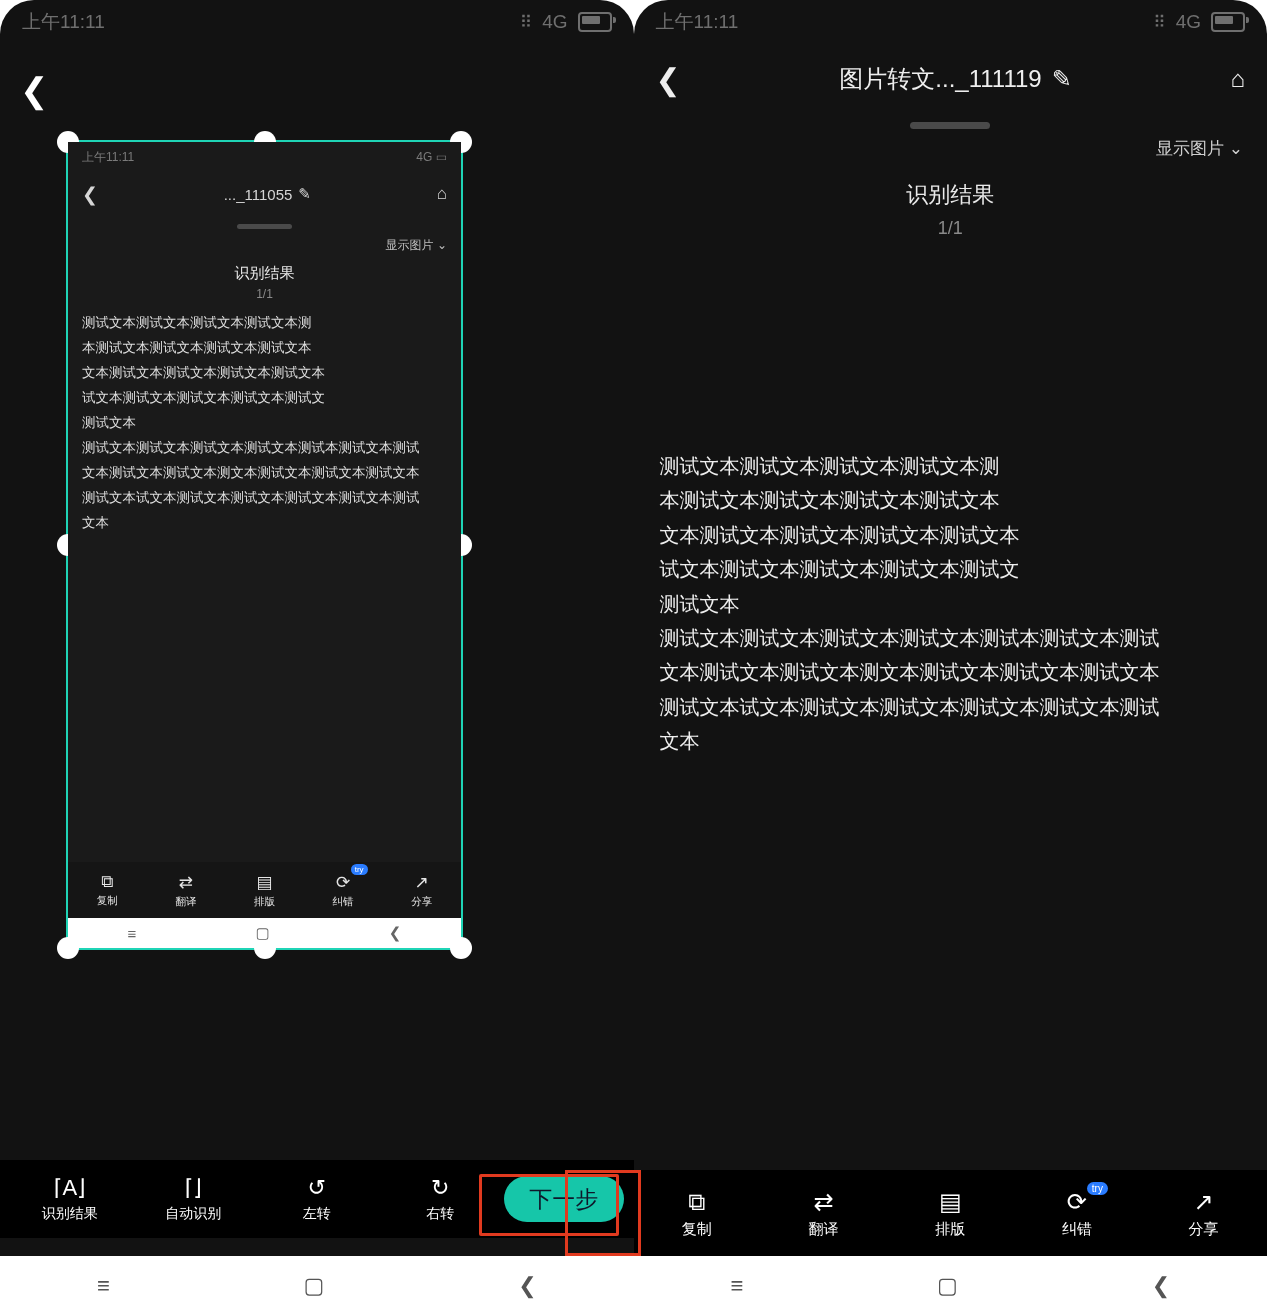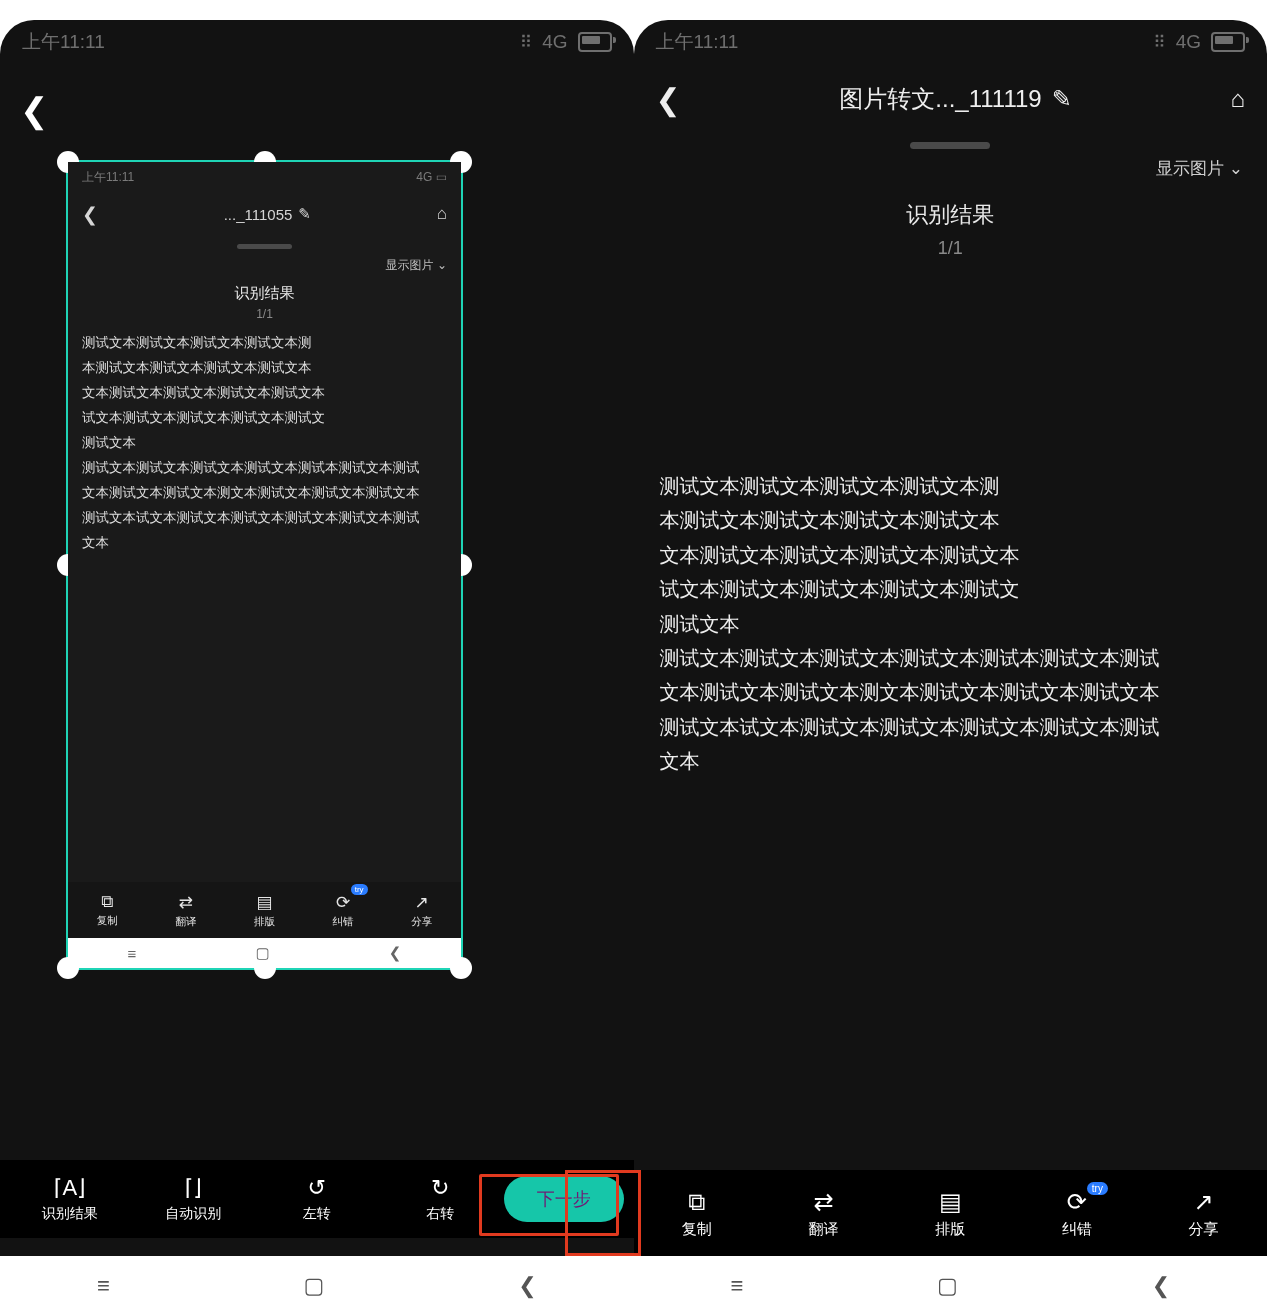--- a/index.html
+++ b/index.html
@@ -1,17 +1,17 @@
 <!DOCTYPE html>
 <html><head>
 <meta charset="utf-8">
 <style>
   html,body{margin:0;padding:0;background:#fff;font-family:"PingFang SC","Helvetica Neue",Arial,sans-serif;}
   .wrap{width:1267px;height:1316px;display:flex;position:relative;background:#fff;}
-  .phone{position:relative;flex:1;background:#121212;color:#d7d7d7;overflow:hidden;border-radius:34px 34px 0 0;margin-top:20px;}
+  .phone{position:relative;flex:1;background:#121212;color:#d7d7d7;overflow:hidden;border-radius:34px 34px 0 0;}
   .phone.right{border-radius:34px 34px 0 0;}
   .status{height:44px;display:flex;align-items:center;justify-content:space-between;padding:0 22px;font-size:19px;color:#6f6f6f;}
   .status .right-ic{display:flex;align-items:center;gap:10px;}
   .sig{font-size:17px;color:#6f6f6f;}
   .batt{width:30px;height:16px;border:2px solid #6f6f6f;border-radius:4px;position:relative;}
   .batt:after{content:"";position:absolute;right:-6px;top:3px;width:3px;height:6px;background:#6f6f6f;border-radius:0 2px 2px 0;}
   .batt:before{content:"";position:absolute;left:2px;top:2px;width:18px;height:8px;background:#6f6f6f;border-radius:1px;}
 
   
   .back1{position:absolute;left:20px;top:70px;color:#fff;font-size:34px;font-weight:300;}
@@ -37,21 +37,21 @@
 
   .inner-tools{position:absolute;left:0;right:0;bottom:30px;height:56px;background:#151515;display:flex;justify-content:space-around;align-items:center;}
   .tool{display:flex;flex-direction:column;align-items:center;gap:2px;color:#e5e5e5;font-size:10.5px;}
   .tool .ic{font-size:17px;}
   .try{position:absolute;top:-8px;right:-14px;background:#2a7cff;color:#fff;font-size:8px;padding:1px 4px;border-radius:6px;}
   .inner-nav{position:absolute;left:0;right:0;bottom:0;height:30px;background:#fff;display:flex;justify-content:space-around;align-items:center;color:#666;font-size:15px;}
 
   .left-tools{position:absolute;left:0;right:0;bottom:78px;height:78px;background:#000;display:flex;align-items:center;padding:0 8px;}
   .lt-item{flex:1;display:flex;flex-direction:column;align-items:center;gap:4px;color:#fff;font-size:14px;}
   .lt-item .ic{font-size:22px;}
-  .next-btn{background:#16c6a9;color:#701a75;width:120px;height:46px;border-radius:23px;display:flex;align-items:center;justify-content:center;font-size:18px;}
+  .next-btn{background:#16c6a9;color:#0f172a;width:120px;height:46px;border-radius:23px;display:flex;align-items:center;justify-content:center;font-size:23px;}
   .red-box{border:3px solid #e13a1f;box-sizing:border-box;position:absolute;}
   .rb1{right:15px;bottom:80px;width:140px;height:62px;border-radius:2px;}
 
   .sys-nav{position:absolute;left:0;right:0;bottom:0;height:60px;background:#fff;display:flex;justify-content:space-around;align-items:center;color:#555;font-size:22px;}
 
   
   .r-hdr{height:70px;display:flex;align-items:center;padding:0 22px;gap:12px;color:#eee;}
   .r-hdr .bk{font-size:30px;font-weight:300;}
   .r-hdr .ttl{flex:1;text-align:center;font-size:24px;display:flex;align-items:center;justify-content:center;gap:10px;}
   .r-hdr .hm{font-size:24px;color:#eee;}

